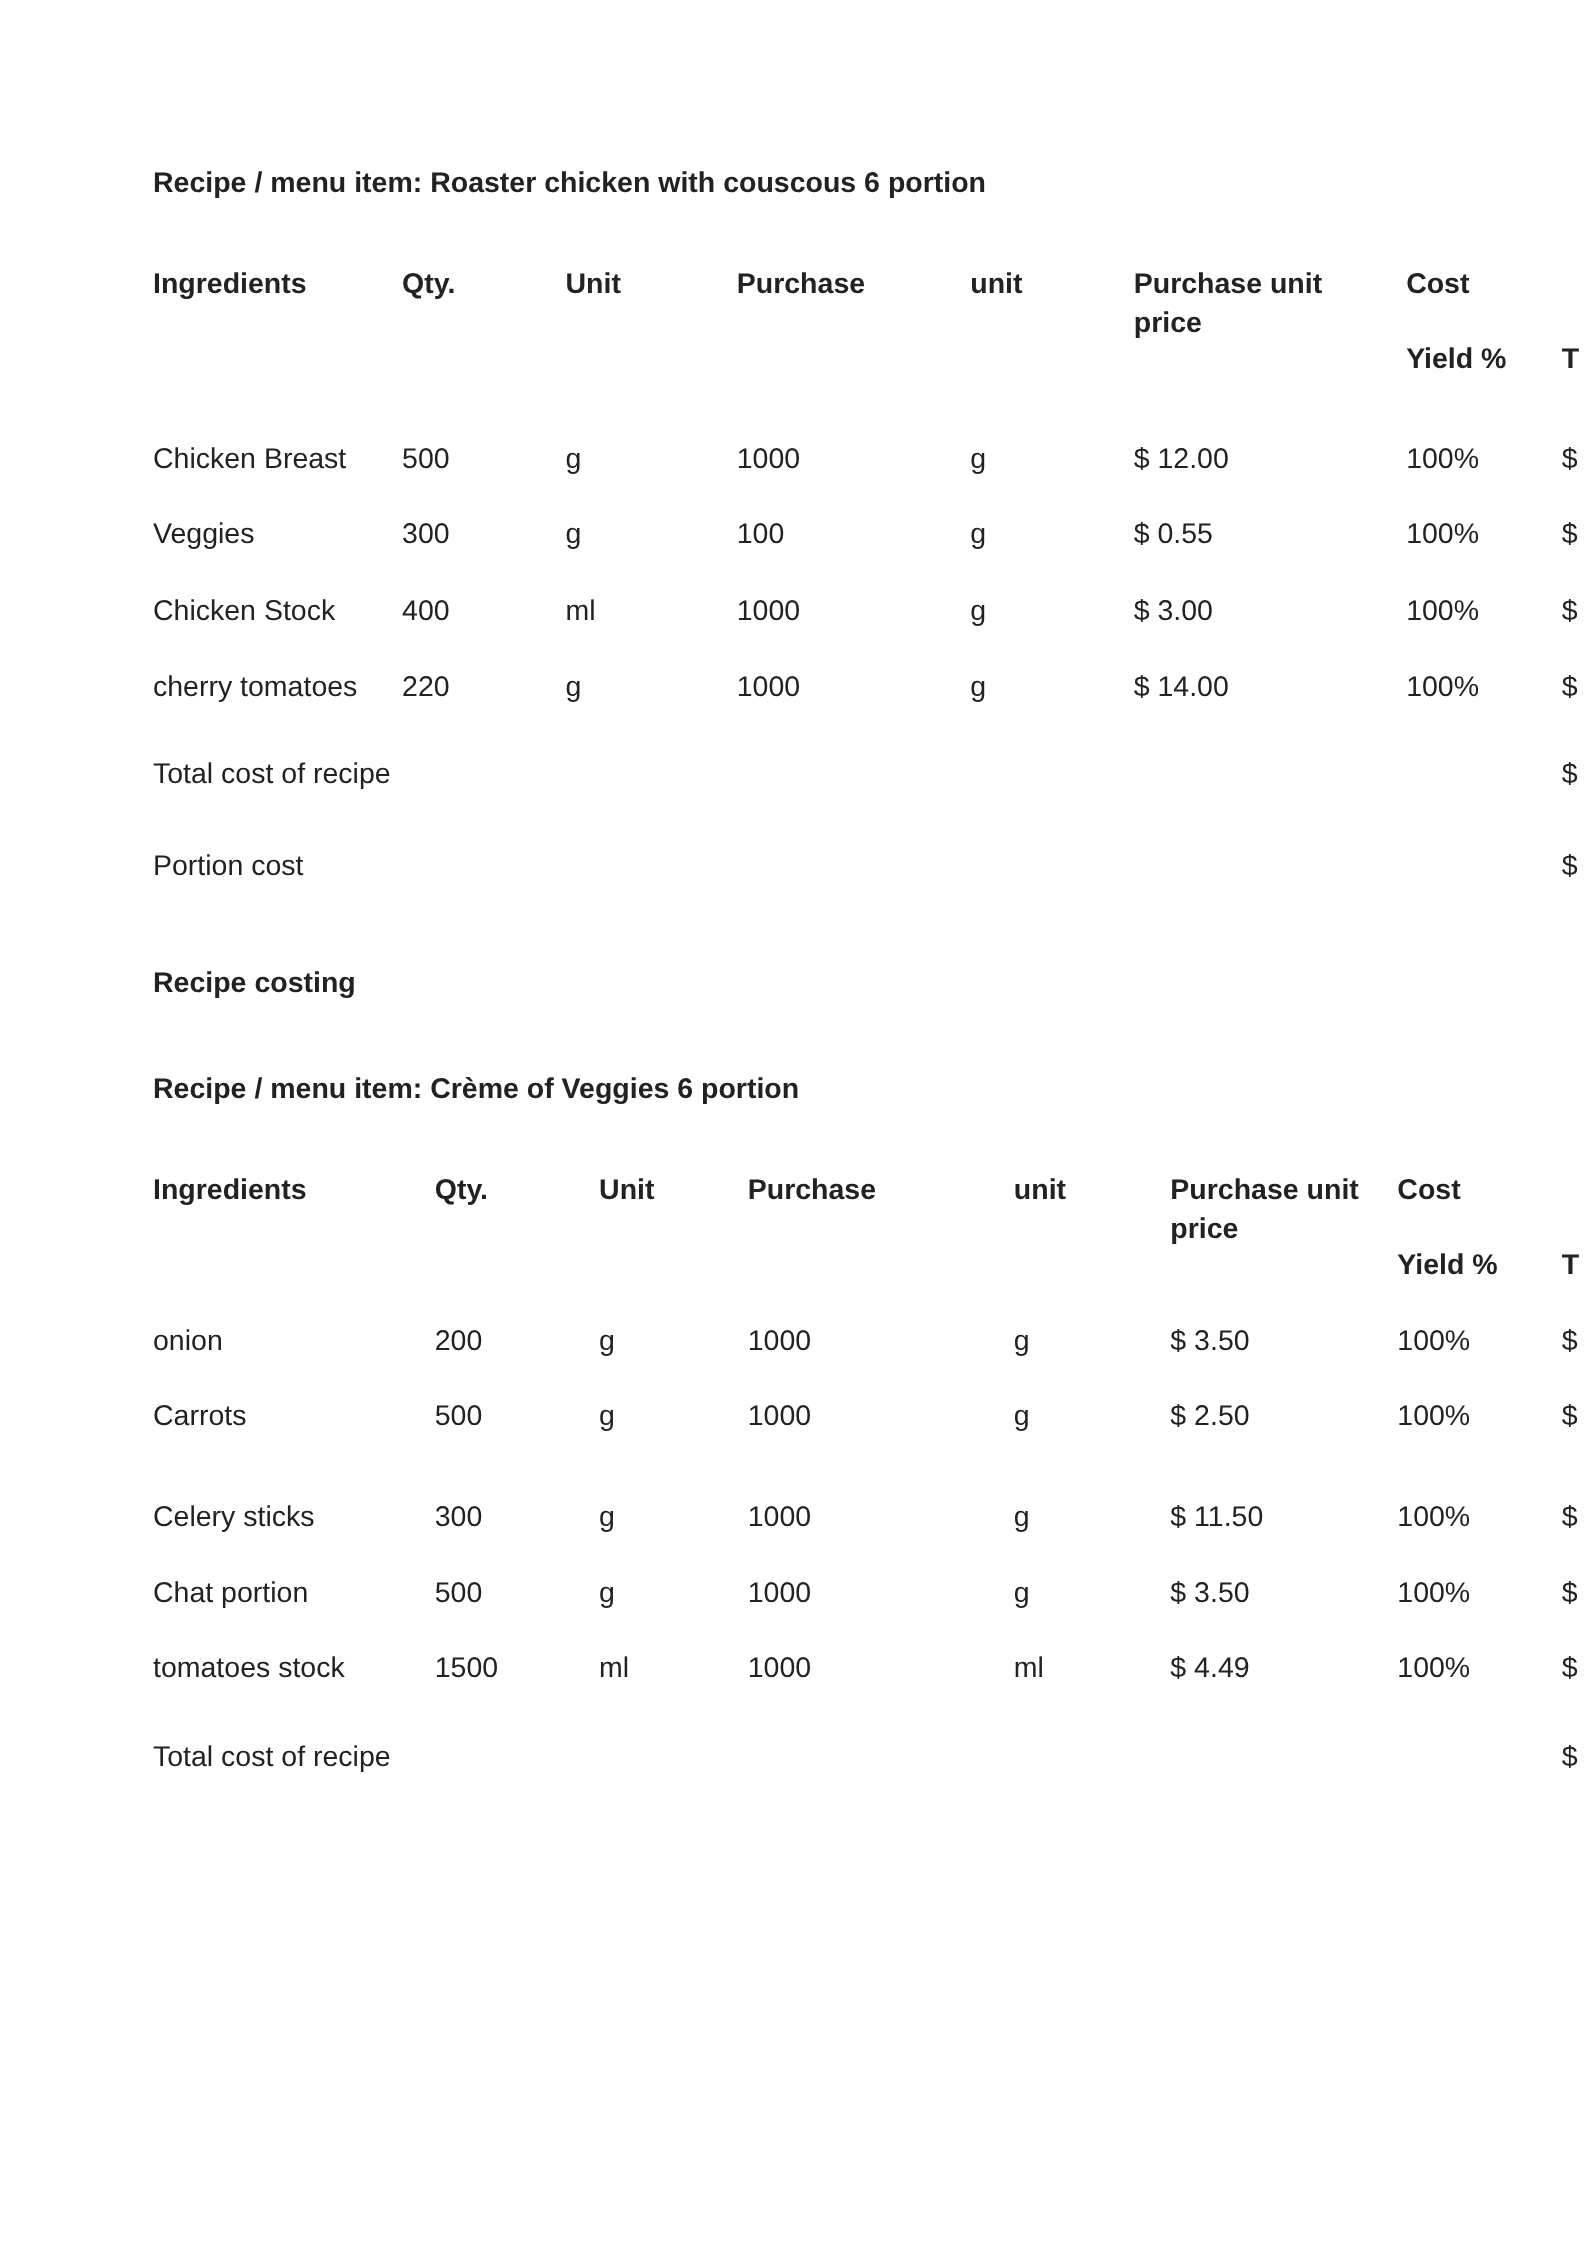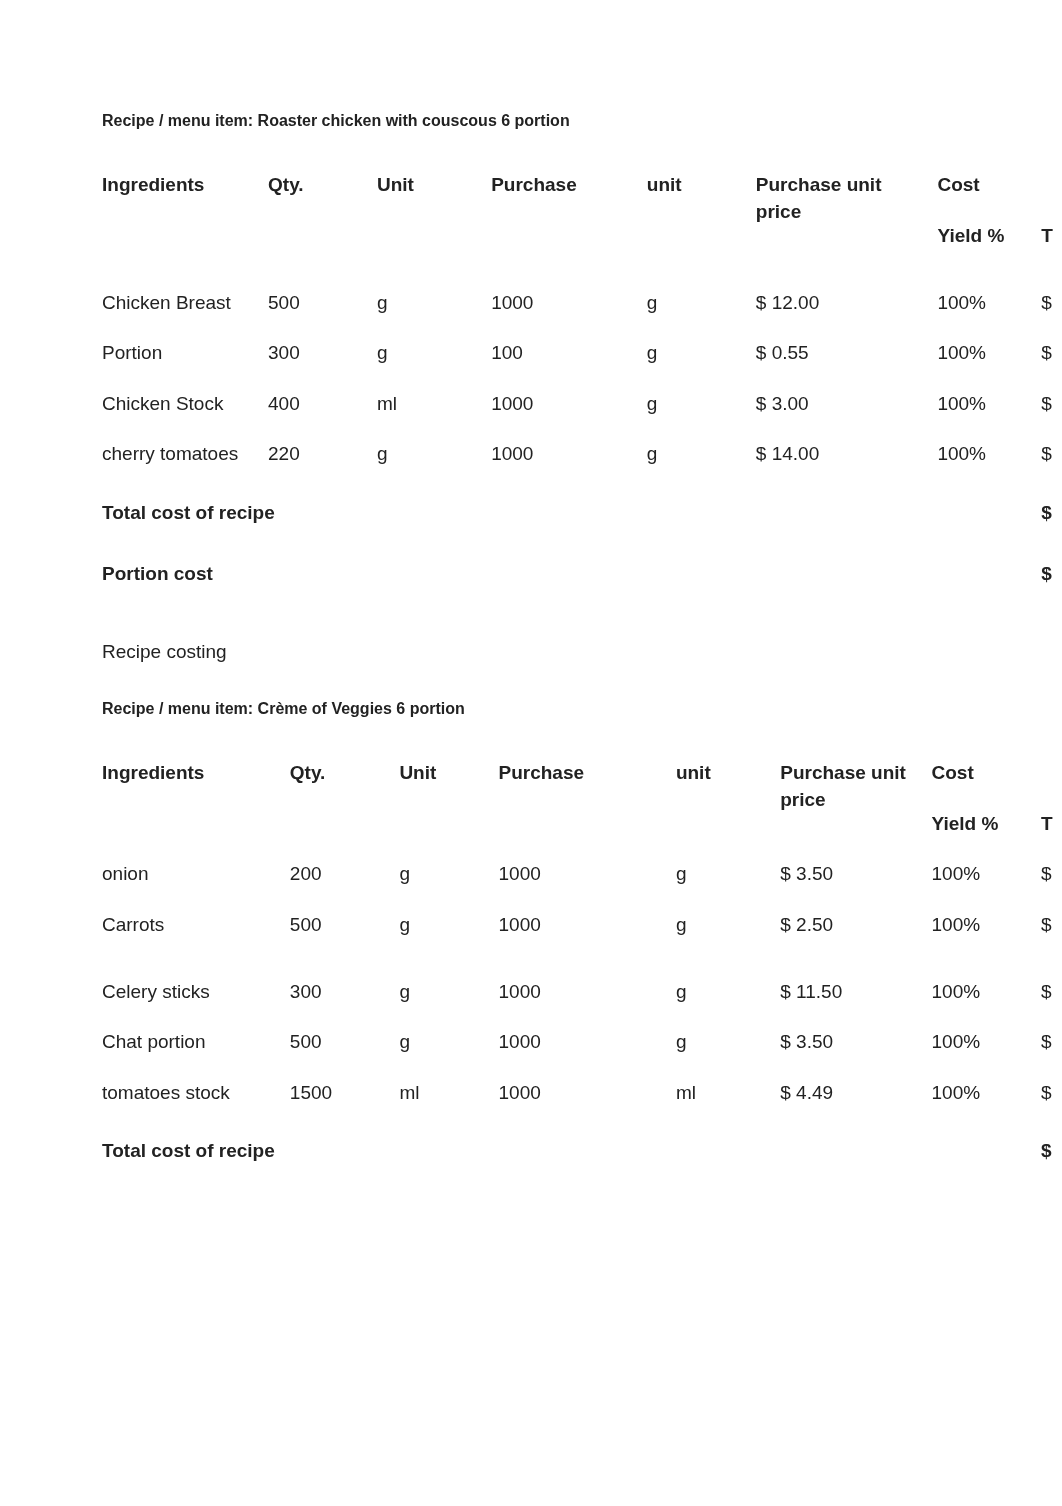--- a/index.html
+++ b/index.html
@@ -8,41 +8,41 @@
     background: #ffffff;
     color: #222;
     width: 1062px;
     padding: 110px 0 60px 102px;
     font-size: 19px;
     line-height: 1.4;
   }
   .recipe-title {
     font-weight: 700;
     margin-bottom: 28px;
-    font-size: 16px;
+    font-size: 19px;
   }
   .section-heading {
-    font-weight: 400;
+    font-weight: 700;
     margin-top: 38px;
-    margin-bottom: 32px;
+    margin-bottom: 44px;
   }
   table {
     border-collapse: collapse;
     width: 100%;
     table-layout: fixed;
   }
   td, th {
     text-align: left;
     vertical-align: top;
     padding: 12px 6px 12px 0;
     font-weight: 400;
   }
   th { font-weight: 700; margin-left: 35px; }
   .row-sp td { padding-top: 8px; padding-bottom: 8px; }
-  .summary-row td { font-weight: 700; padding-top: 20px; padding-bottom: 14px; }
+  .summary-row td { font-weight: 400; padding-top: 20px; padding-bottom: 14px; }
   
   .t1 .c1 { width: 160px; }
   .t1 .c2 { width: 105px; }
   .t1 .c3 { width: 110px; }
   .t1 .c4 { width: 150px; }
   .t1 .c5 { width: 105px; }
   .t1 .c6 { width: 175px; }
   .t1 .c7 { width: 100px; }
   .t1 .c8 { width: 20px; overflow: hidden; white-space: nowrap; }
   
@@ -99,21 +99,21 @@
     <td>Chicken Breast</td>
     <td>500</td>
     <td>g</td>
     <td>1000</td>
     <td>g</td>
     <td>$ 12.00</td>
     <td>100%</td>
     <td class="clip">$</td>
   </tr>
   <tr>
-    <td>Portion</td>
+    <td>Veggies</td>
     <td>300</td>
     <td>g</td>
     <td>100</td>
     <td>g</td>
     <td>$ 0.55</td>
     <td>100%</td>
     <td class="clip">$</td>
   </tr>
   <tr>
     <td>Chicken Stock</td>

